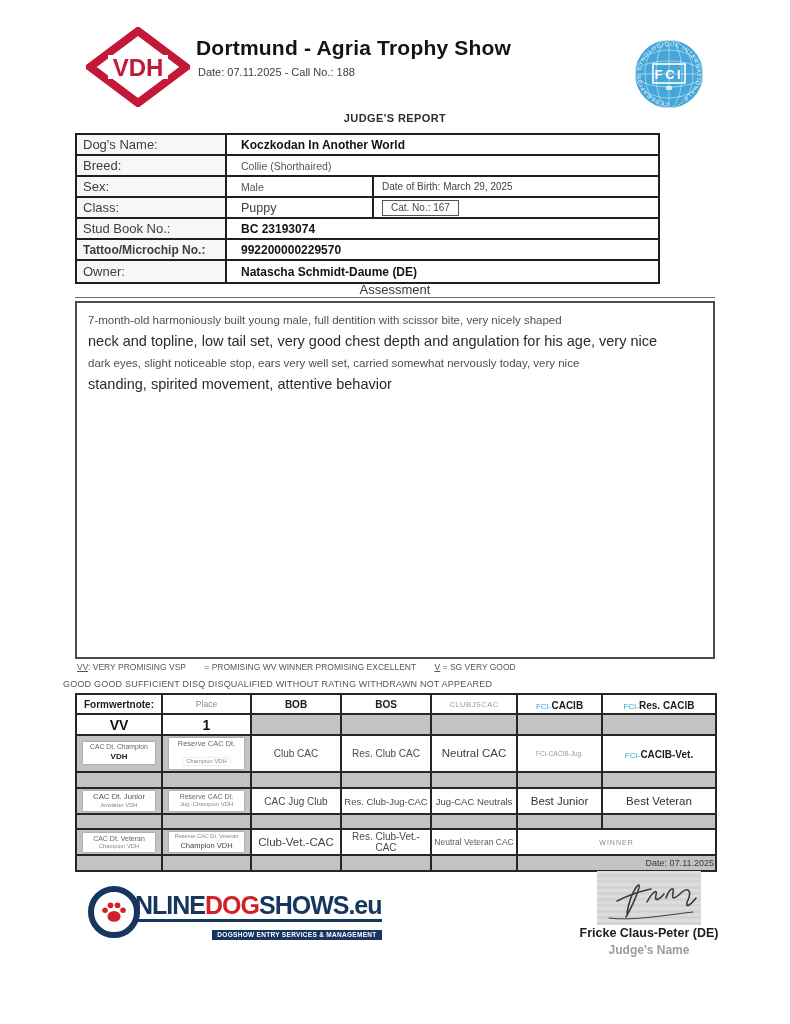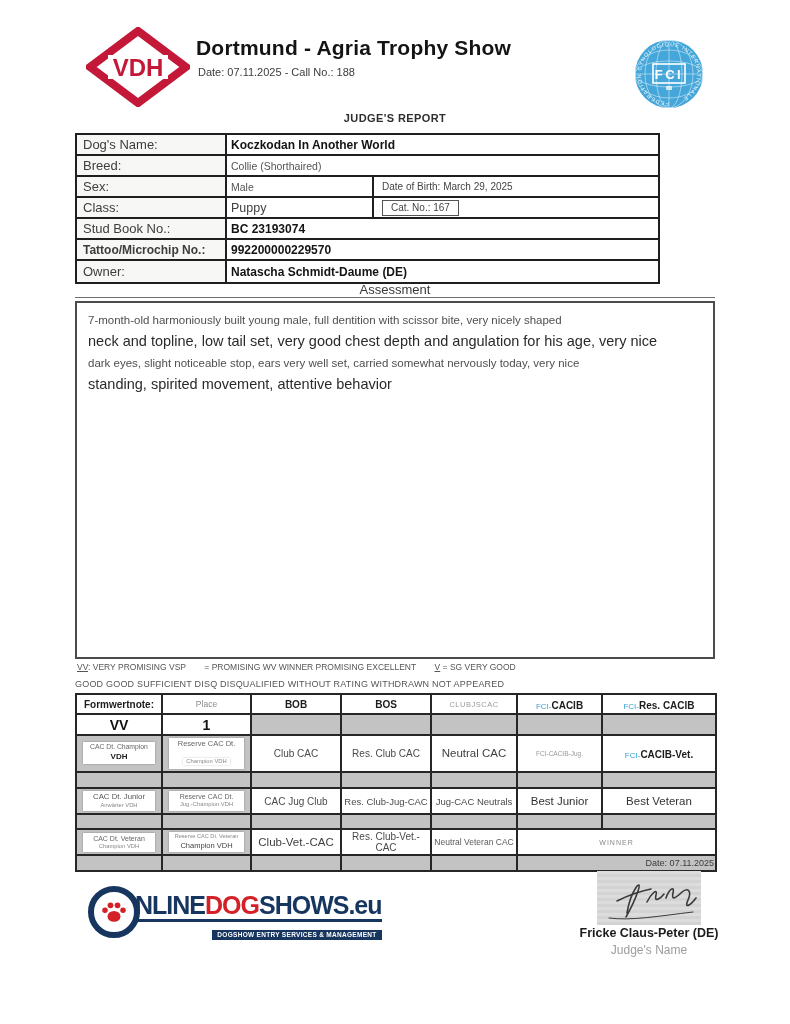--- a/index.html
+++ b/index.html
@@ -13,38 +13,38 @@
   .show-date { position:absolute; left:198px; top:66px; font-size:11px; color:#3c3c3c; }
   .fci-logo { position:absolute; left:632px; top:37px; }
   .report-title { position:absolute; left:0; top:112px; width:100%; text-align:center; font-size:11px; font-weight:bold; color:#2e2e2e; letter-spacing:.4px; }
 
   
   .info-table { position:absolute; left:75px; top:133px; width:585px; border:2px solid #1f1f1f; background:#fff; }
   .info-row { display:flex; align-items:stretch; height:21px; border-bottom:2px solid #1f1f1f; }
   .info-row:last-child { border-bottom:none; }
   .info-label { flex:none; width:150px; border-right:2px solid #1f1f1f; background:#f7f7f6; display:flex; align-items:center; padding-left:6px; font-size:13px; color:#3d3d3d; }
   .info-label.small { font-size:12px;font-weight:bold; }
-  .info-value { flex:1; display:flex; align-items:center; padding-left:4px; font-size:10.5px; color:#555; }
+  .info-value { flex:1; display:flex; align-items:center; padding-left:14px; font-size:10.5px; color:#555; }
   .info-value.bold { font-weight:bold; color:#141414; font-size:12px; }
   .info-value.fixed { flex:none; width:145px; }
   .info-extra { flex:1; border-left:2px solid #1f1f1f; display:flex; align-items:center; padding-left:8px; font-size:10px; color:#444; }
   .info-extra .boxed { border:1.5px solid #555; background:#fff; padding:1px 8px 2px 8px; font-size:10px; color:#444; }
 
   
   .assess-title { position:absolute; left:0; top:282px; width:100%; text-align:center; font-size:13px; color:#383838; }
   .assess-rule { position:absolute; left:75px; top:297px; width:640px; border-top:1.5px solid #6e6e6e; }
   .assess-box { position:absolute; left:75px; top:301px; width:640px; height:358px; border:2px solid #4c4c4c; background:#fff; padding:7px 11px; }
   .assess-line.sm { font-size:11.5px; color:#4f4f4f; line-height:1.75; }
   .assess-line.lg { font-size:14.5px; color:#2a2a2a; line-height:1.55; }
 
   
   .legend1 { position:absolute; left:77px; top:662px; font-size:8.5px; color:#565656; white-space:nowrap; }
   .legend1 .seg { margin-right:16px; }
   .legend1 .u { text-decoration:underline; }
-  .legend2 { position:absolute; left:75px; top:679px; font-size:9px; color:#555; letter-spacing:.2px; }
+  .legend2 { position:absolute; left:63px; top:679px; font-size:9px; color:#555; letter-spacing:.2px; }
 
   
   .results { position:absolute; left:75px; top:693px; width:640px; border-collapse:collapse; table-layout:fixed; }
   .results td { border:2px solid #262626; text-align:center; vertical-align:middle; padding:0; overflow:hidden; }
   .results .grey { background:#c3c3c3; }
   .hd-main { font-size:10px; font-weight:bold; color:#1c1c1c; }
   .hd-dim  { font-size:8.5px; color:#8a8a8a; }
   .hd-xdim { font-size:7.5px; color:#9a9a9a; letter-spacing:.5px; }
   .fci-pre { color:#3aa0d8; font-size:8px; font-weight:normal; }
   .cacib   { font-size:10px; font-weight:bold; color:#1c1c1c; }
@@ -67,21 +67,21 @@
   .ods-text { margin-left:-5px; margin-top:7px; }
   .ods-line1 { font-weight:bold; font-size:25px; letter-spacing:-1px; line-height:1; white-space:nowrap; border-bottom:3px solid #16355f; padding-bottom:1px; }
   .ods-nline, .ods-shows { color:#16355f; }
   .ods-dog { color:#d42027; }
   .ods-tagline { text-align:right; margin-top:1px; }
   .ods-tagline span { display:inline-block; background:#16355f; color:#fff; font-size:6.5px; font-weight:bold; padding:1.5px 5px; letter-spacing:.3px; }
 
   .sig-box { position:absolute; left:597px; top:871px; width:104px; height:54px;
              background:repeating-linear-gradient(180deg,#dcdcdc 0 3px,#d3d3d3 3px 6px); }
   .judge-name { position:absolute; left:549px; top:926px; width:200px; text-align:center; font-size:12.5px; font-weight:bold; color:#1c1c1c; }
-  .judge-label { position:absolute; left:549px; top:943px; width:200px; text-align:center; font-size:12px; color:#9c9c9c; }
+  .judge-label { position:absolute; left:549px; top:943px; width:200px; text-align:center; font-size:12px; color:#9c9c9c;font-weight:bold; }
 </style>
 </head>
 <body>
 
 <div class="page">
 
   <div class="vdh-logo">
     <svg width="104" height="80" viewBox="0 0 104 80">
       <polygon points="52,4 100,40 52,76 4,40" fill="none" stroke="#c41838" stroke-width="8"></polygon>
       <rect x="22" y="28" width="60" height="24" fill="#ffffff"></rect>

